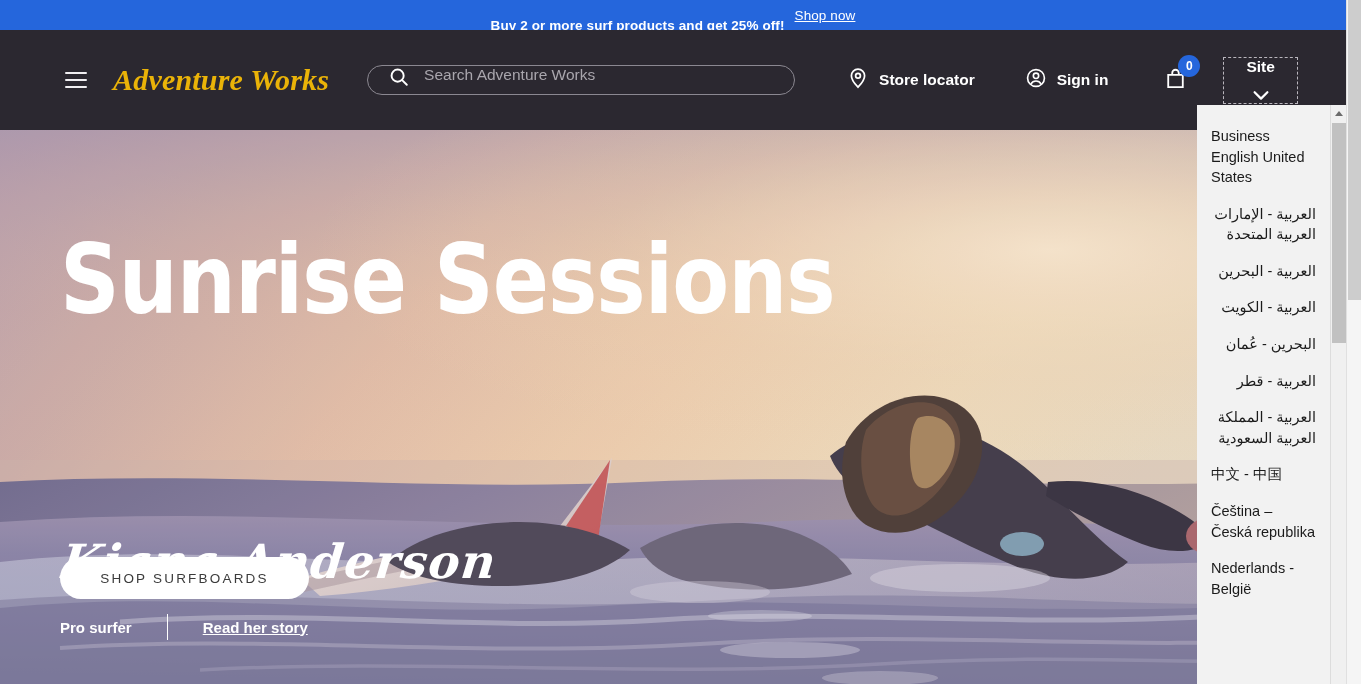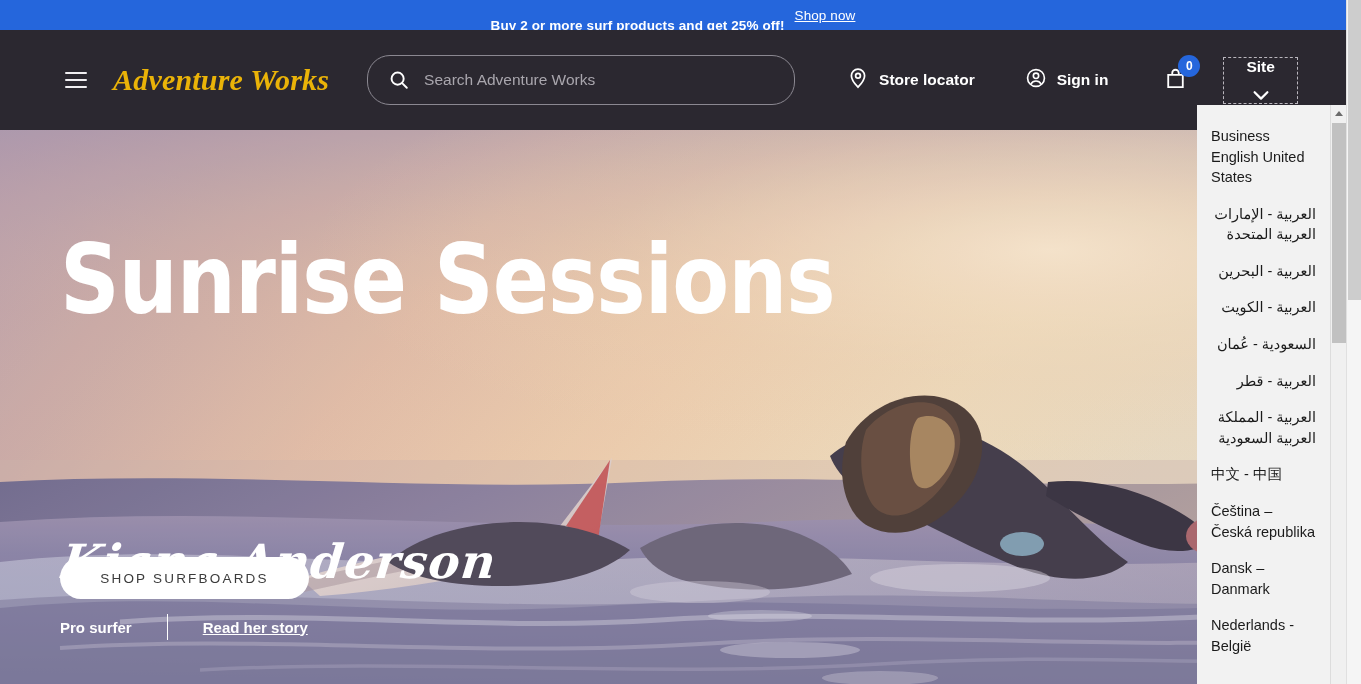--- a/index.html
+++ b/index.html
@@ -72,24 +72,24 @@
     font-weight: 700;
     font-style: italic;
     letter-spacing: .2px;
     white-space: nowrap;
     flex: 0 0 auto;
     cursor: pointer;
   }
 
   #search-wrap {
     margin-left: 38px;
-    width: 428px; height: 50px;
+    width: 428px; height: 30px;
     border: 1px solid #8b8891;
     border-radius: 23px;
-    display: flex; align-items: center;
+    display: flex; align-items: flex-start;
     background: transparent;
     flex: 0 0 auto;
   }
   #search-icon { margin-left: 20px; margin-right: 14px; display: flex; align-items: center; }
   #search-input {
     border: none; outline: none; background: transparent;
     color: #e6e4e9;
     font-family: "Liberation Sans", sans-serif;
     font-size: 15.5px;
     width: 360px;
@@ -460,26 +460,25 @@
         <button id="shop-cta">SHOP SURFBOARDS</button>
       </div>
     </div>
 
     <div id="site-dropdown">
       <div id="site-dropdown-list">
           <div class="site-option">Business English United States</div>
           <div class="site-option rtl">العربية - الإمارات العربية المتحدة</div>
           <div class="site-option rtl">العربية - البحرين</div>
           <div class="site-option rtl">العربية - الكويت</div>
-          <div class="site-option rtl">السعودية - عُمان</div>
+          <div class="site-option rtl">البحرين - عُمان</div>
           <div class="site-option rtl">العربية - قطر</div>
           <div class="site-option rtl">العربية - المملكة العربية السعودية</div>
           <div class="site-option">中文 - 中国</div>
           <div class="site-option">Čeština – Česká republika</div>
-          <div class="site-option">Dansk – Danmark</div>
           <div class="site-option">Nederlands - België</div>
         </div>
       <div id="dropdown-scrollbar">
         <div id="dropdown-scroll-up">
           <span class="arrow-up"></span>
         </div>
         <div id="dropdown-scroll-thumb"></div>
       </div>
     </div>
 

